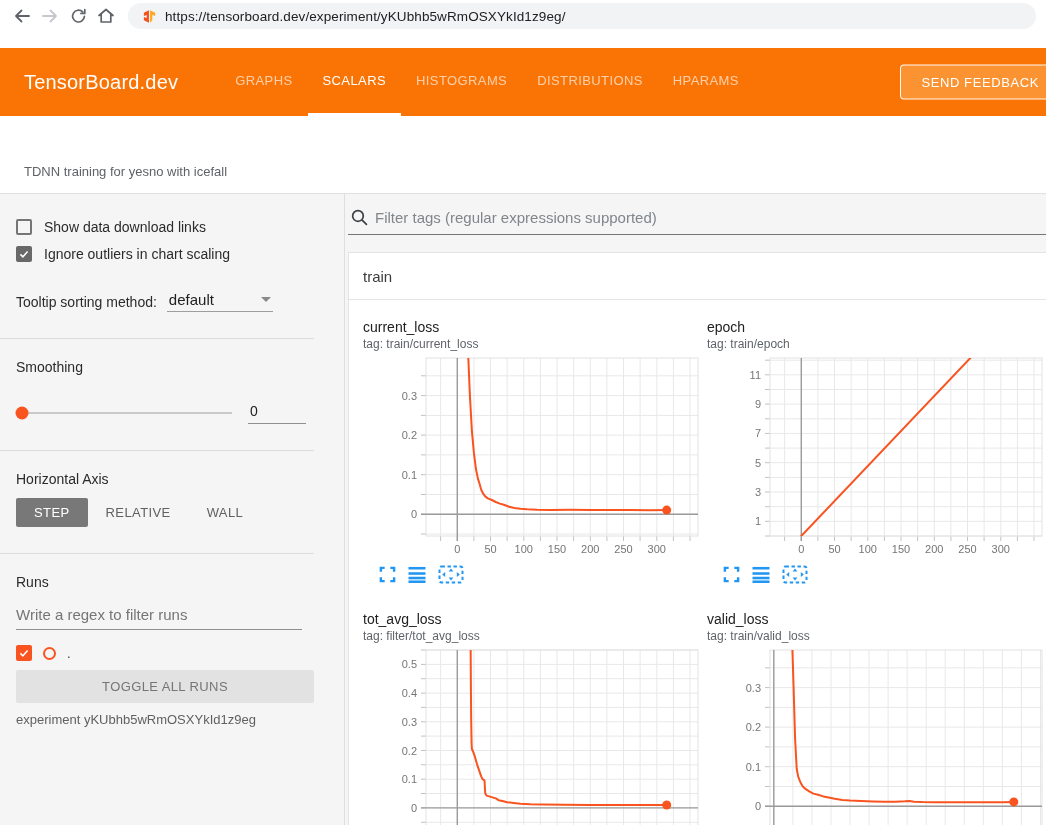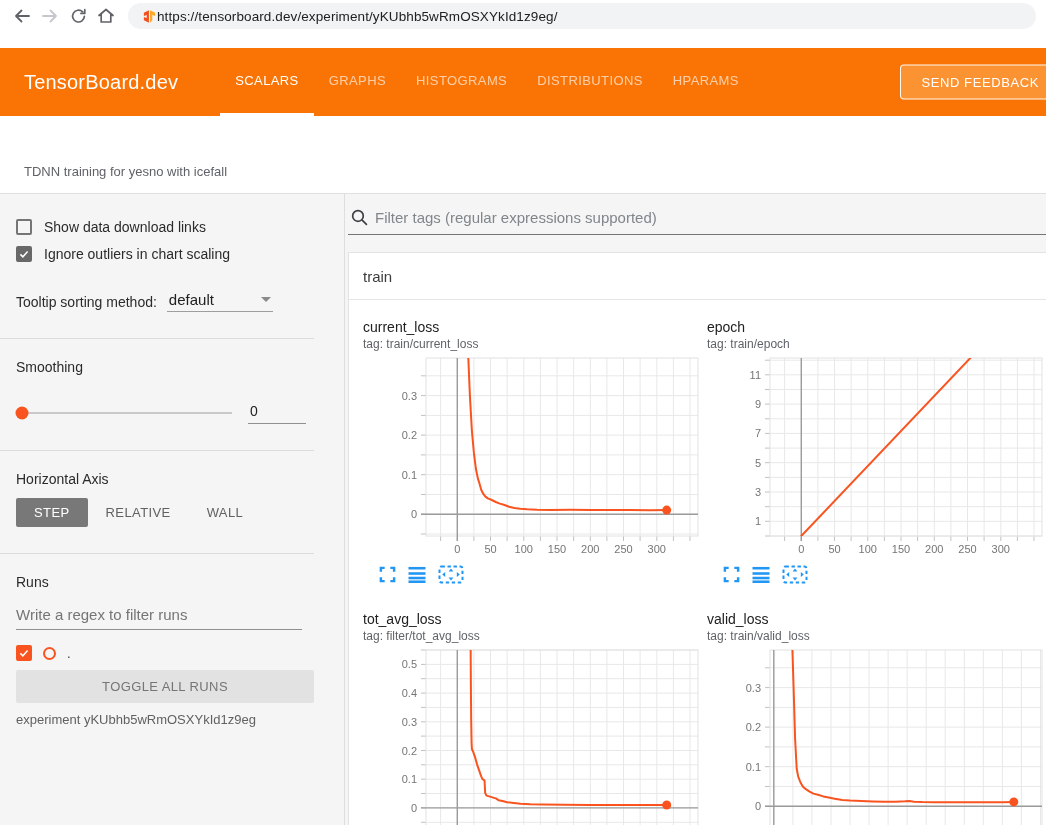--- a/index.html
+++ b/index.html
@@ -3,21 +3,21 @@
 <meta charset="utf-8">
 <style>
   * { margin:0; padding:0; box-sizing:border-box; }
   html,body { width:1046px; height:825px; overflow:hidden; background:#fff;
     font-family:"Liberation Sans", sans-serif; }
 
   
   .browser-bar { height:32px; background:#fff; display:flex; align-items:center; padding:0 10px 0 8px; }
   .bicon { width:28px; height:26px; display:flex; align-items:center; justify-content:center; border-radius:50%; flex:0 0 auto; cursor:pointer; }
   .url-pill { flex:1; height:26px; margin-left:8px; background:#f1f3f4; border-radius:14px;
-    display:flex; align-items:center; padding:0 14px; }
+    display:flex; align-items:center; padding:0 14px; gap:8px; }
   .url-text { font-size:13.5px; color:#202124; letter-spacing:.1px; white-space:nowrap; }
 
   
   .app-header { height:68px; background:#fa7405; display:flex; align-items:stretch; padding:0 0 0 24px; position:relative;margin-top:16px; }
   .brand { color:#fff; font-size:20px; font-weight:500; align-self:center; letter-spacing:.2px; }
   .nav-tabs { display:flex; margin-left:42px; align-items:stretch; }
   .nav-tab { display:flex; align-items:center; padding:0 15px; font-size:13px; font-weight:500;
     letter-spacing:.4px; color:rgba(255,255,255,.65); cursor:pointer; border-bottom:3px solid transparent; }
   .nav-tab.active { color:#fff; border-bottom-color:#fff; }
   .feedback-btn { position:absolute; right:-14px; top:50%; transform:translateY(-50%);
@@ -118,22 +118,22 @@
           <path d="M8.6 1.4 L14 4 V7.4 L11 6.4 V12 L8.6 14.6 Z" fill="#ffa726"></path>
         </svg>
     </span>
     <span class="url-text">https://tensorboard.dev/experiment/yKUbhb5wRmOSXYkId1z9eg/</span>
   </div>
 </div>
 
 <div class="app-header">
   <div class="brand">TensorBoard.dev</div>
   <div class="nav-tabs" id="nav-tabs">
+      <div class="nav-tab">GRAPHS</div>
       <div class="nav-tab active">SCALARS</div>
-      <div class="nav-tab">GRAPHS</div>
       <div class="nav-tab">HISTOGRAMS</div>
       <div class="nav-tab">DISTRIBUTIONS</div>
       <div class="nav-tab">HPARAMS</div>
     </div>
   <button class="feedback-btn">SEND FEEDBACK</button>
 </div>
 
 <div class="subheader">
   <div class="subheader-title">TDNN training for yesno with icefall</div>
 </div>

